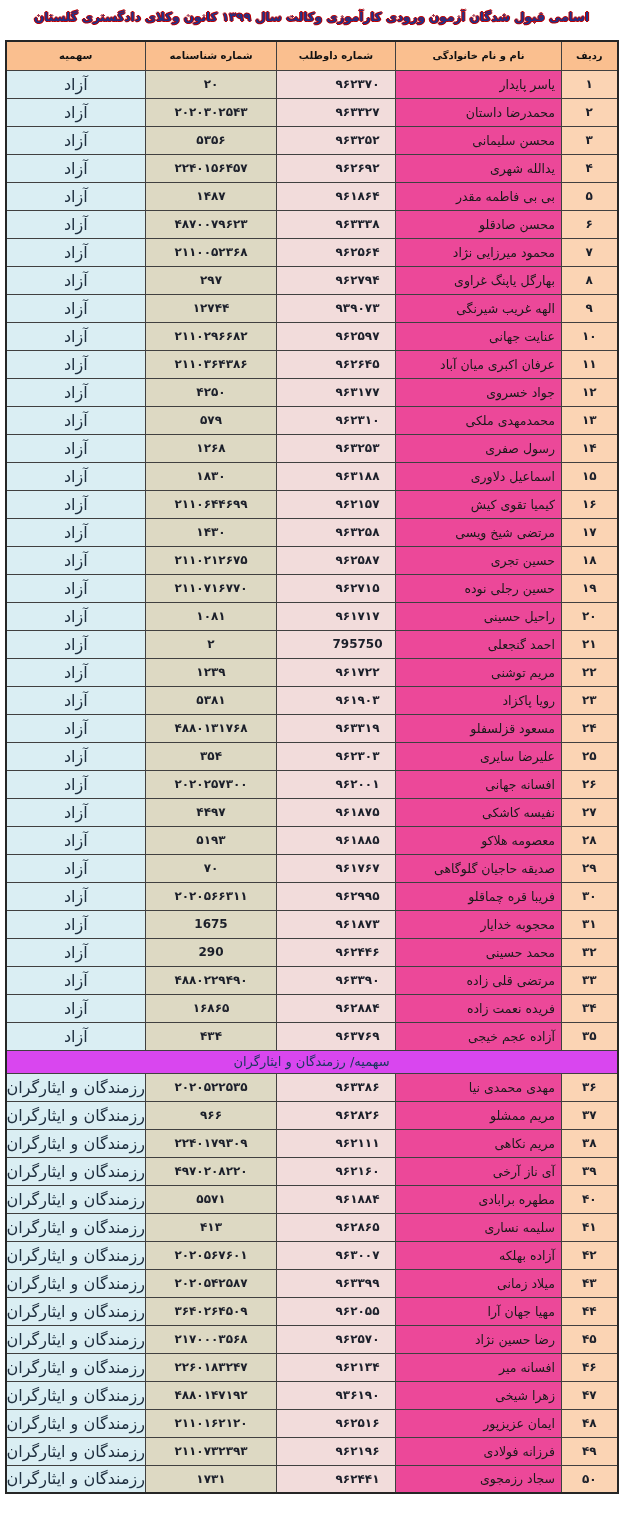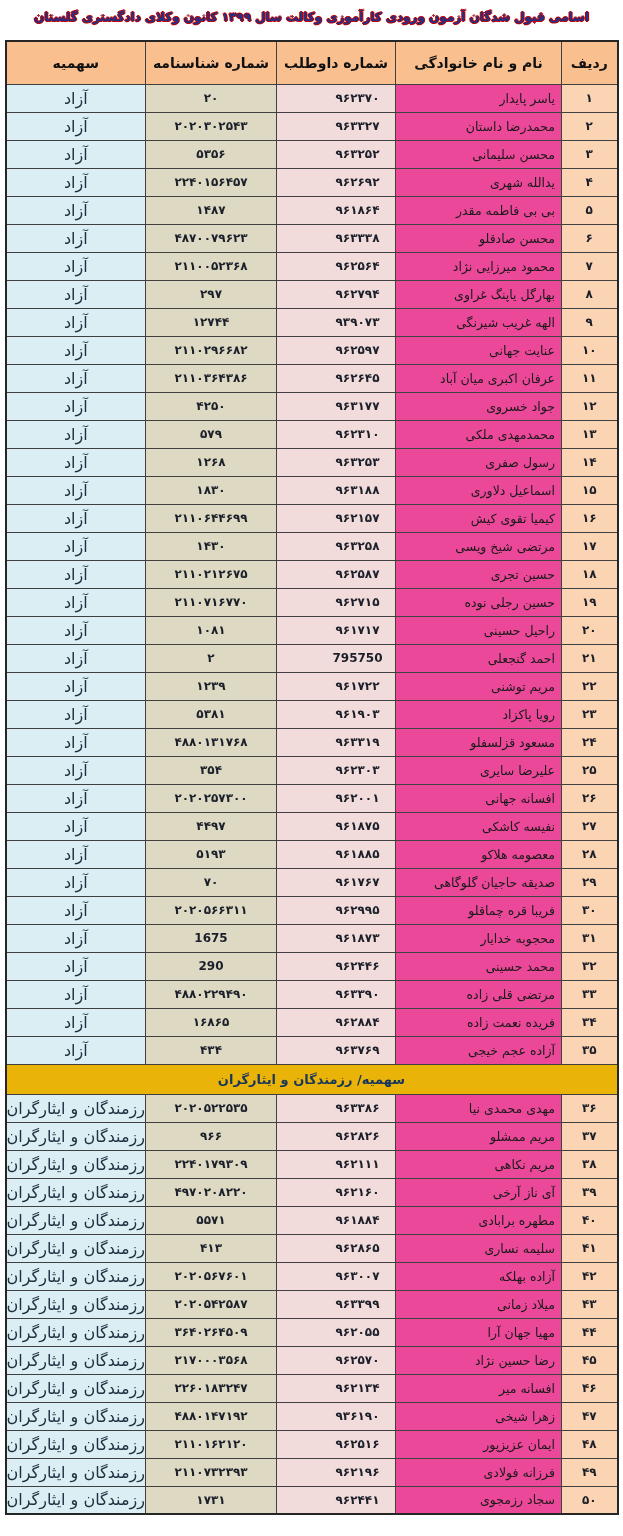--- a/index.html
+++ b/index.html
@@ -27,22 +27,22 @@
   }
   th, td {
     border: 1px solid #404040;
     overflow: hidden;
     white-space: nowrap;
   }
   thead th {
     background: #fabf8f;
     color: #111111;
     font-weight: bold;
-    font-size: 14px;
-    height: 43px;
+    font-size: 10px;
+    height: 29px;
     text-align: center;
   }
   tbody td { height: 28px; }
   td.col-index {
     background: #fbd4b4;
     text-align: center;
     font-weight: bold;
     font-size: 12px;
     color: #1b1f2a;
   }
@@ -68,26 +68,26 @@
     font-size: 12px;
     color: #1b1f2a;
   }
   td.col-quota {
     background: #daeef3;
     text-align: center;
     font-size: 16px;
     color: #203040;
   }
   tr.separator-row td {
-    background: #eab308;
+    background: #d946ef;
     color: #17365d;
-    font-weight: bold;
+    font-weight: normal;
     font-size: 13px;
     text-align: center;
-    height: 30px;
+    height: 23px;
   }
 </style>
 </head>
 <body>
 
 <div class="page">
   <div class="title">اسامی قبول شدگان آزمون ورودی کارآموزی وکالت سال ۱۳۹۹ کانون وکلای دادگستری گلستان</div>
 
   <table class="results">
     <colgroup>

